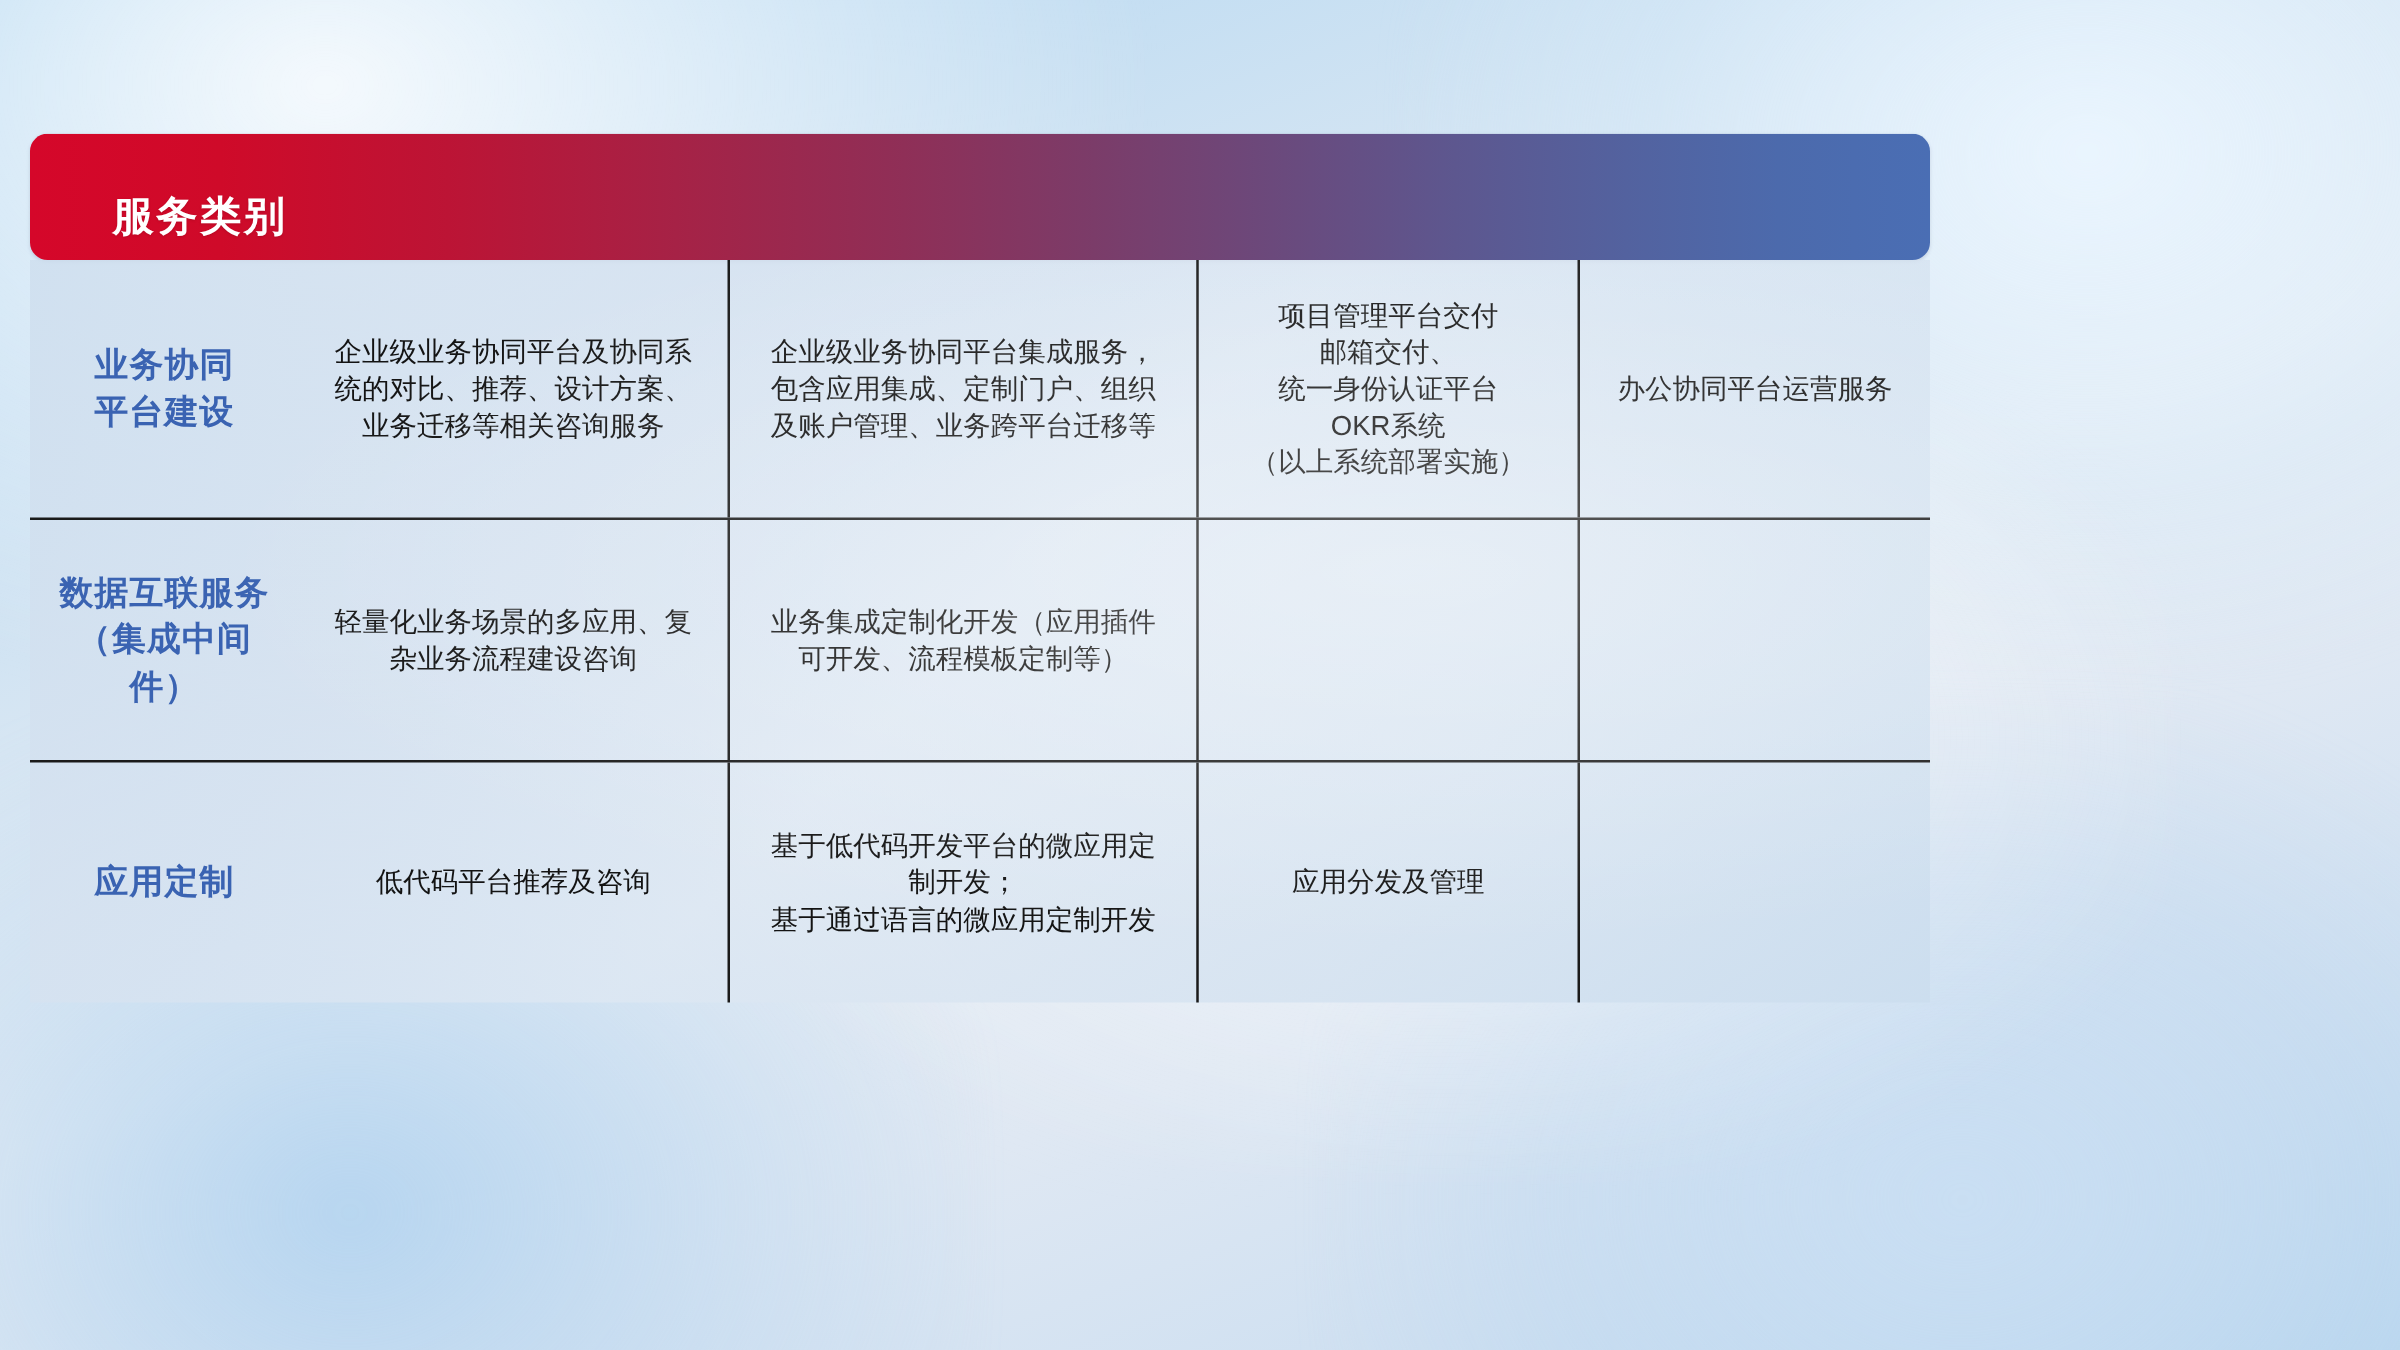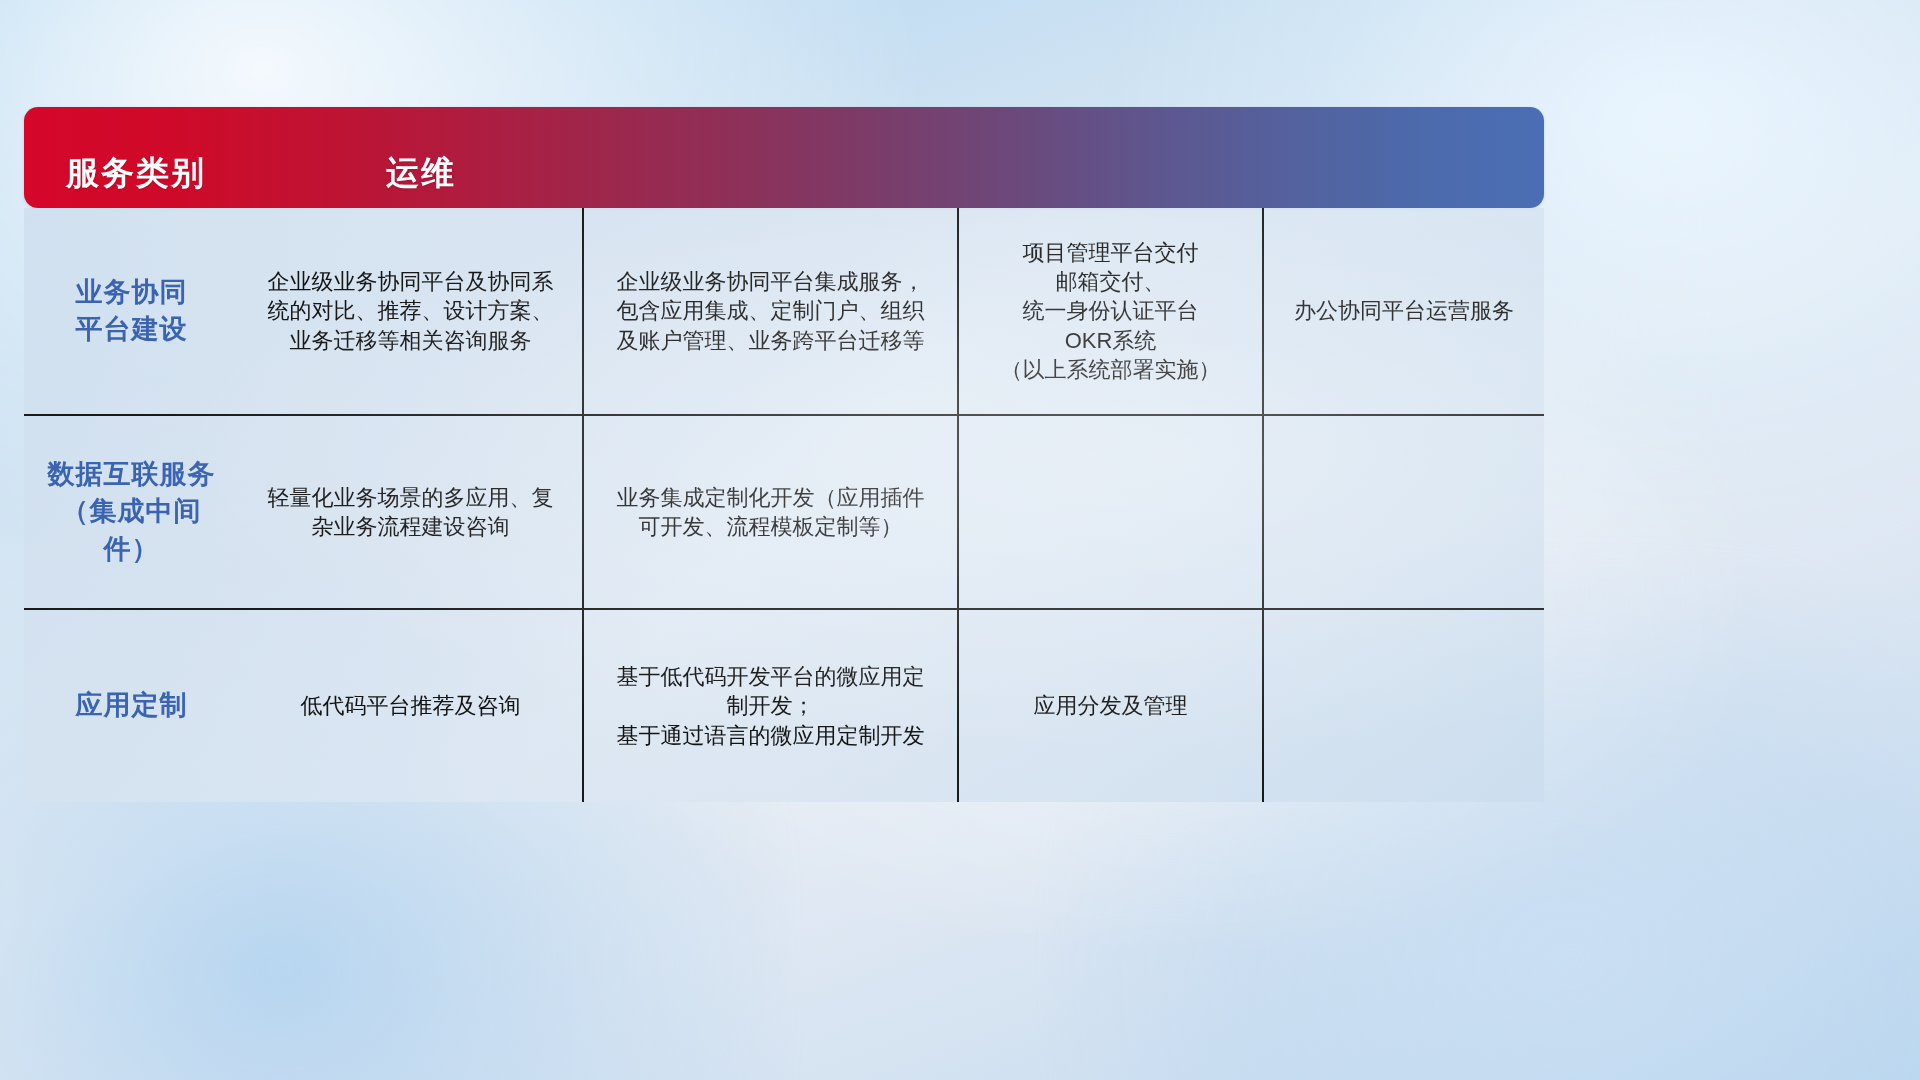--- a/index.html
+++ b/index.html
@@ -78,21 +78,21 @@
     display:flex;
     align-items:flex-end;
     justify-content:center;
     padding-bottom:12px;
     color:#ffffff;
     font-size:33px;
     font-weight:700;
     letter-spacing:2px;
     text-shadow:0 1px 2px rgba(90,0,20,.22);
   }
-  .hcell.c1{width:215px;justify-content:flex-start;padding-left:42px;text-align:center;}
+  .hcell.c1{width:215px;justify-content:flex-start;padding-left:66px;text-align:center;}
   .hcell.c2{width:345px;}
   .hcell.c3{width:375px;}
   .hcell.c4{width:305px;}
   .hcell.c5{width:280px;}
 
   
   #body-panel{
     position:relative;
     background:
       linear-gradient(135deg, rgba(206,222,238,.82) 0%, rgba(214,226,240,.80) 28%, rgba(222,232,243,.78) 50%, rgba(212,226,240,.80) 74%, rgba(203,221,238,.82) 100%);
@@ -150,21 +150,20 @@
 <div id="bg-glow-tr"></div>
 <div id="bg-glow-bl"></div>
 <div id="bg-glow-br"></div>
 <div id="bg-glow-mid"></div>
 
 <div id="table-wrap">
 
   <div id="header-row">
     <div id="header-grad"></div>
     <div class="hcell c1">服务类别</div>
-    <div class="hcell c5">运维</div>
   </div>
 
   <div id="body-panel">
 
     <div class="brow r1">
       <div class="bcell col1">业务协同
 平台建设</div>
       <div class="bcell col2">企业级业务协同平台及协同系
 统的对比、推荐、设计方案、
 业务迁移等相关咨询服务</div>

